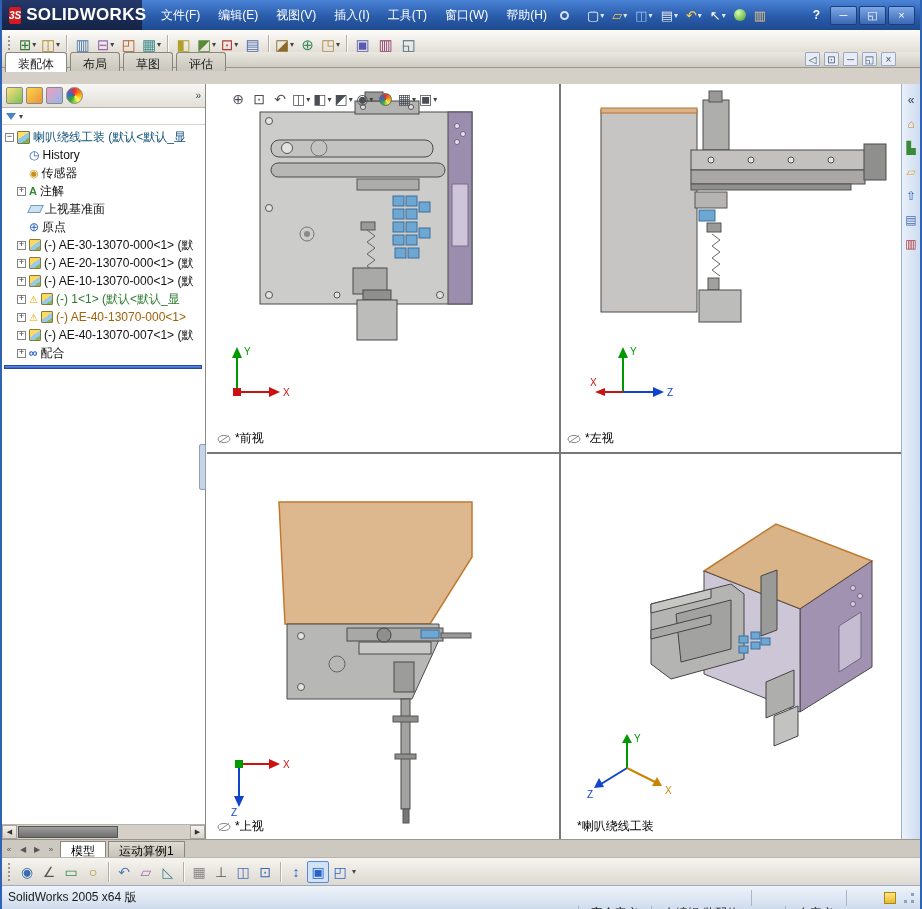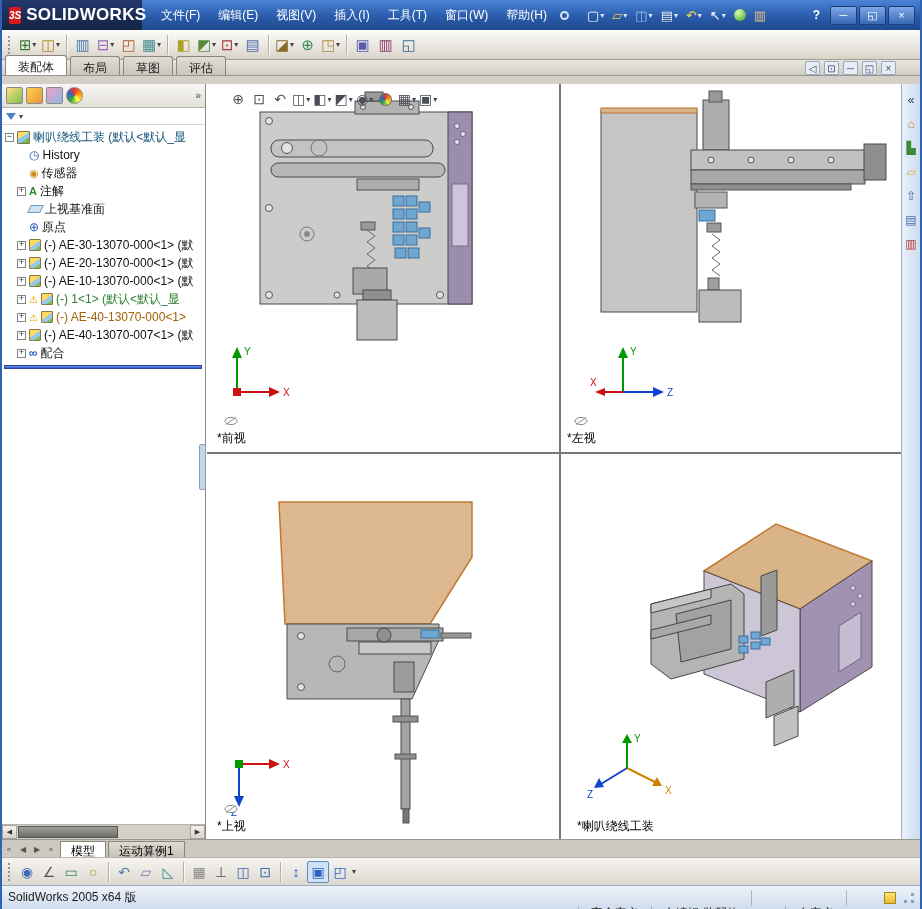--- a/index.html
+++ b/index.html
@@ -27,21 +27,21 @@
         border-radius:2px;color:#fff;display:flex;align-items:center;justify-content:center;font-size:11px;line-height:1;}
   
   .toolbar{position:absolute;top:30px;left:0;right:0;height:30px;display:flex;align-items:center;padding-left:4px;
            background:linear-gradient(#fdfcfa,#e5e1d9 70%,#d7d3c9);border-bottom:1px solid #a39f95;}
   .grip{width:3px;height:18px;border-left:2px dotted #9a968c;margin:0 5px 0 2px;}
   .tbtn{height:24px;min-width:23px;display:flex;align-items:center;justify-content:center;border-radius:2px;padding:0 1px;}
   .tbtn .g{font-size:15px;line-height:1;}
   .dd{font-size:8px;color:#444;margin-left:1px;}
   .tsep{width:1px;height:20px;background:#b3afa5;box-shadow:1px 0 0 #fbfaf7;margin:0 4px;}
   
-  .tabrow{position:absolute;top:60px;left:0;right:0;height:16px;display:flex;align-items:flex-end;
+  .tabrow{position:absolute;top:52px;left:0;right:0;height:16px;display:flex;align-items:flex-start;
           background:linear-gradient(#ebe8e1,#cfccc3);border-bottom:1px solid #9a968c;}
   .ctab{font-size:12px;padding:3px 12px 2px;margin-left:3px;border:1px solid #8a867c;border-bottom:none;
         border-radius:3px 3px 0 0;background:linear-gradient(#e0ddd4,#c9c6bc);color:#222;height:19px;}
   .ctab.active{background:#fff;height:20px;}
   .docbtns{margin-left:auto;margin-right:24px;display:flex;gap:4px;align-items:center;}
   .docbtn{font-size:10px;color:#3a4a6a;width:15px;height:14px;display:flex;align-items:center;justify-content:center;
           border:1px solid #9aa8c0;background:#e8edf5;border-radius:1px;}
   
   .main{position:absolute;top:84px;left:0;width:100%;height:755px;background:#fff;}
   
@@ -87,21 +87,21 @@
                 border:1px solid #8aa0c0;border-radius:2px;z-index:6;}
   
   .vparea{position:absolute;left:205px;top:0;right:19px;bottom:0;background:#fff;overflow:hidden;}
   .vsplit{position:absolute;left:352px;top:0;width:2px;bottom:0;background:#787878;z-index:4;}
   .hsplit{position:absolute;left:0;right:0;top:368px;height:2px;background:#787878;z-index:4;}
   .vp{position:absolute;overflow:hidden;}
   .vp-front{left:0;top:0;width:352px;height:368px;}
   .vp-left{left:354px;top:0;right:0;height:368px;}
   .vp-top{left:0;top:370px;width:352px;bottom:0;}
   .vp-iso{left:354px;top:370px;right:0;bottom:0;}
-  .vlabel{position:absolute;display:flex;align-items:center;gap:4px;font-size:12px;color:#000;flex-direction:column;}
+  .vlabel{position:absolute;display:flex;align-items:center;gap:4px;font-size:12px;color:#000;}
   .triad{position:absolute;}
   .hud{position:absolute;left:22px;top:5px;display:flex;align-items:center;gap:3px;z-index:5;}
   .hbtn{height:20px;min-width:18px;display:flex;align-items:center;justify-content:center;color:#4a4f56;font-size:14px;}
   .hball{width:13px;height:13px;border-radius:50%;border:1px solid #666;
          background:conic-gradient(#d33,#e90,#ee5,#3a3,#36c,#d33);}
   
   .taskpane{position:absolute;top:0;right:0;width:19px;bottom:0;background:linear-gradient(90deg,#eaf1fa,#cddcf0);
             border-left:1px solid #9ab0cc;display:flex;flex-direction:column;align-items:center;padding-top:6px;gap:5px;}
   .tpbtn{width:17px;height:19px;display:flex;align-items:center;justify-content:center;font-size:12px;color:#345;}
   .hole{fill:#e3e3e1;stroke:#555;}

